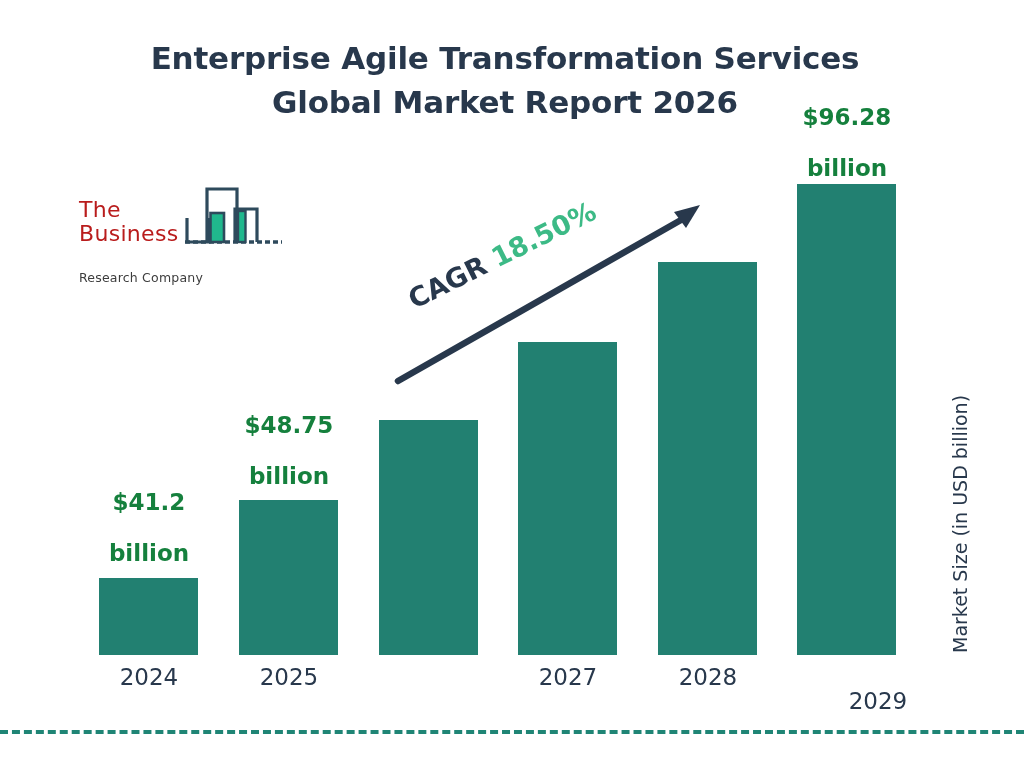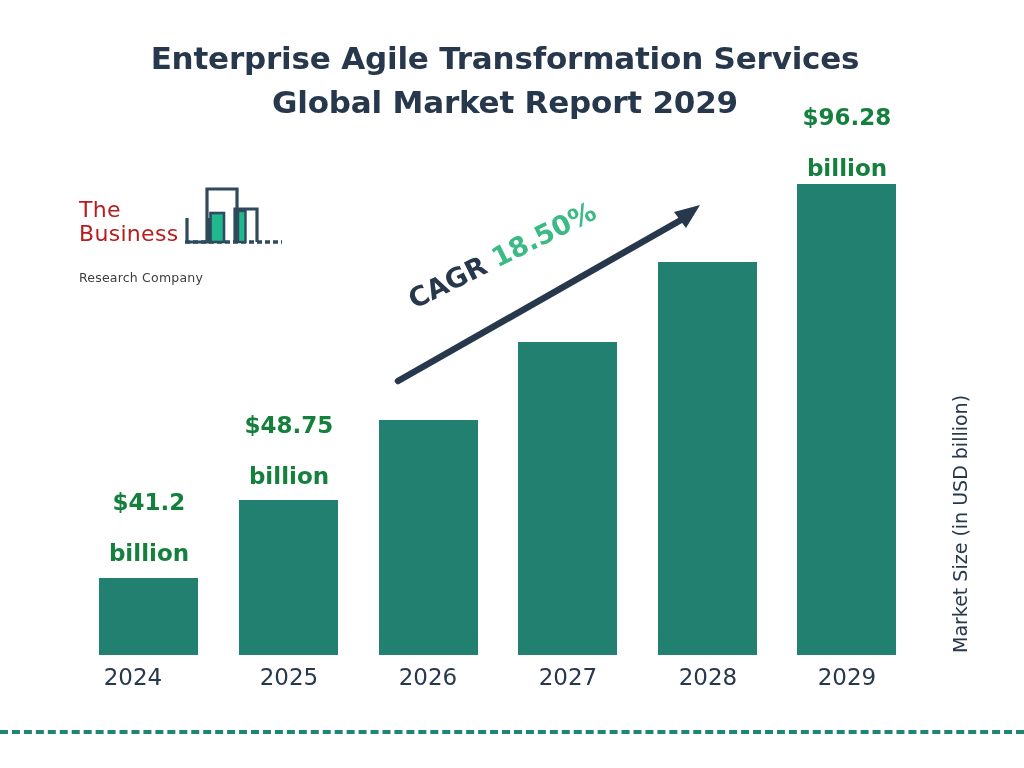--- a/index.html
+++ b/index.html
@@ -150,21 +150,21 @@
     border-top: 4px dashed #1f8575;
   }
 </style>
 </head>
 <body>
 
 <div id="root">
 
   <div class="title">
     <span class="line">Enterprise Agile Transformation Services</span>
-    <span class="line">Global Market Report 2029</span>
+    <span class="line">Global Market Report 2026</span>
   </div>
 
   <div class="logo">
     <div class="logo-text">
       <span class="l1">The Business</span>
       <span class="l2">Research Company</span>
     </div>
     <svg class="logo-mark" viewBox="0 0 101 68">
 
       <line x1="2" y1="62" x2="99" y2="62" stroke="#2e4a5c" stroke-width="3.5" stroke-dasharray="5 3"></line>
@@ -198,26 +198,25 @@
     </div>
     <div class="bar-value" style="left:214px; width:150px; top:410px;">
       <span>$48.75</span>
       <span class="v2">billion</span>
     </div>
     <div class="bar-value" style="left:772px; width:150px; top:102px;">
       <span>$96.28</span>
       <span class="v2">billion</span>
     </div>
 
-    <div class="tick-label" style="left:58px; width:150px;">2024</div>
+    <div class="tick-label" style="left:74px; width:150px;">2024</div>
     <div class="tick-label" style="left:214px; width:150px;">2025</div>
-    <div class="tick-label" style="left:353px; width:150px;">2026</div>
     <div class="tick-label" style="left:493px; width:150px;">2027</div>
     <div class="tick-label" style="left:633px; width:150px;">2028</div>
-    <div class="tick-label" style="left:772px; width:150px;">2029</div>
+    <div class="tick-label" style="left:803px; width:150px;margin-top:24px;">2029</div>
 
     <div class="ylabel">Market Size (in USD billion)</div>
 
     <svg class="arrow-svg" viewBox="0 0 1024 768">
       <line x1="398" y1="381" x2="688" y2="216" stroke="#28384c" stroke-width="6.5" stroke-linecap="round"></line>
       <polygon points="700,205 674,212 686,228" fill="#28384c"></polygon>
     </svg>
 
     <div class="cagr">
       <span class="cagr-word">CAGR</span><span>&nbsp;</span><span class="cagr-pct">18.50%</span>

